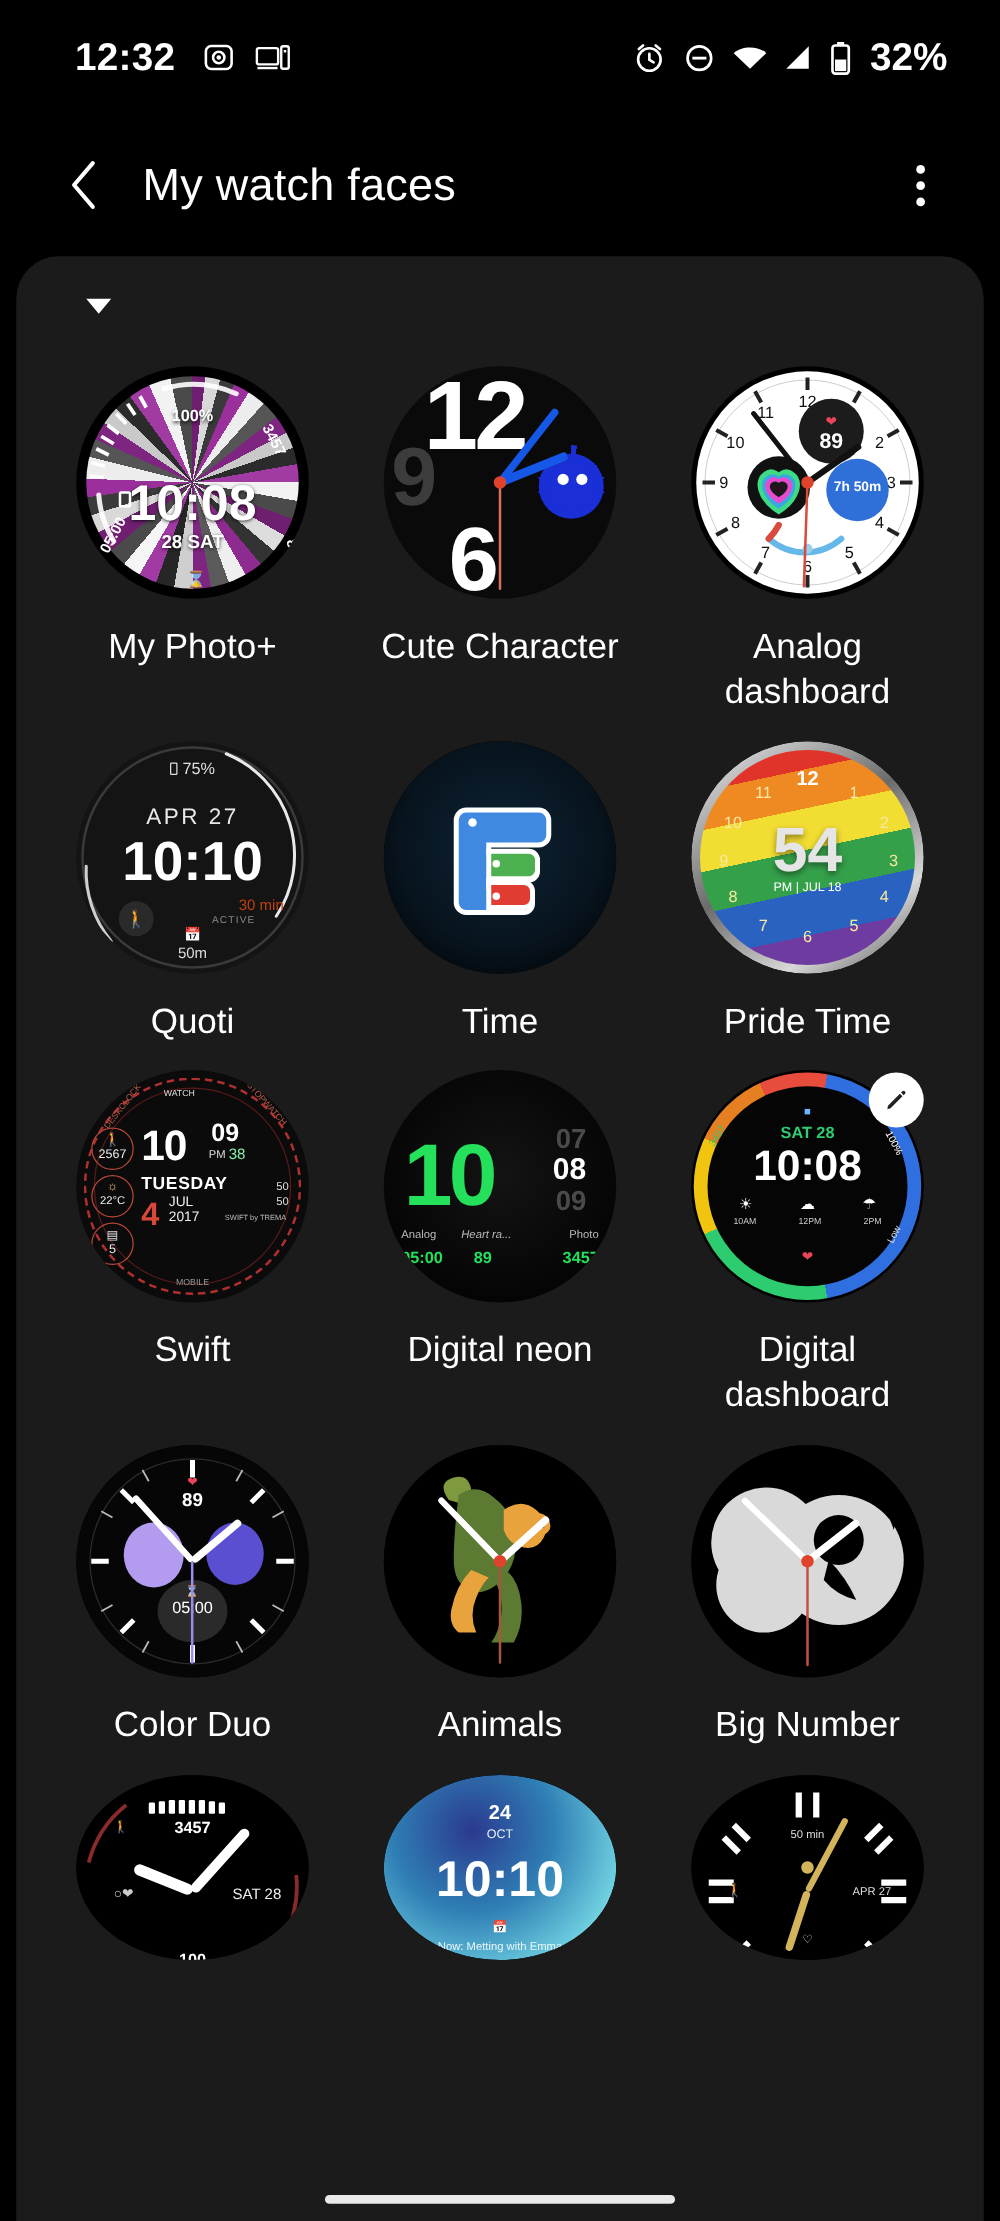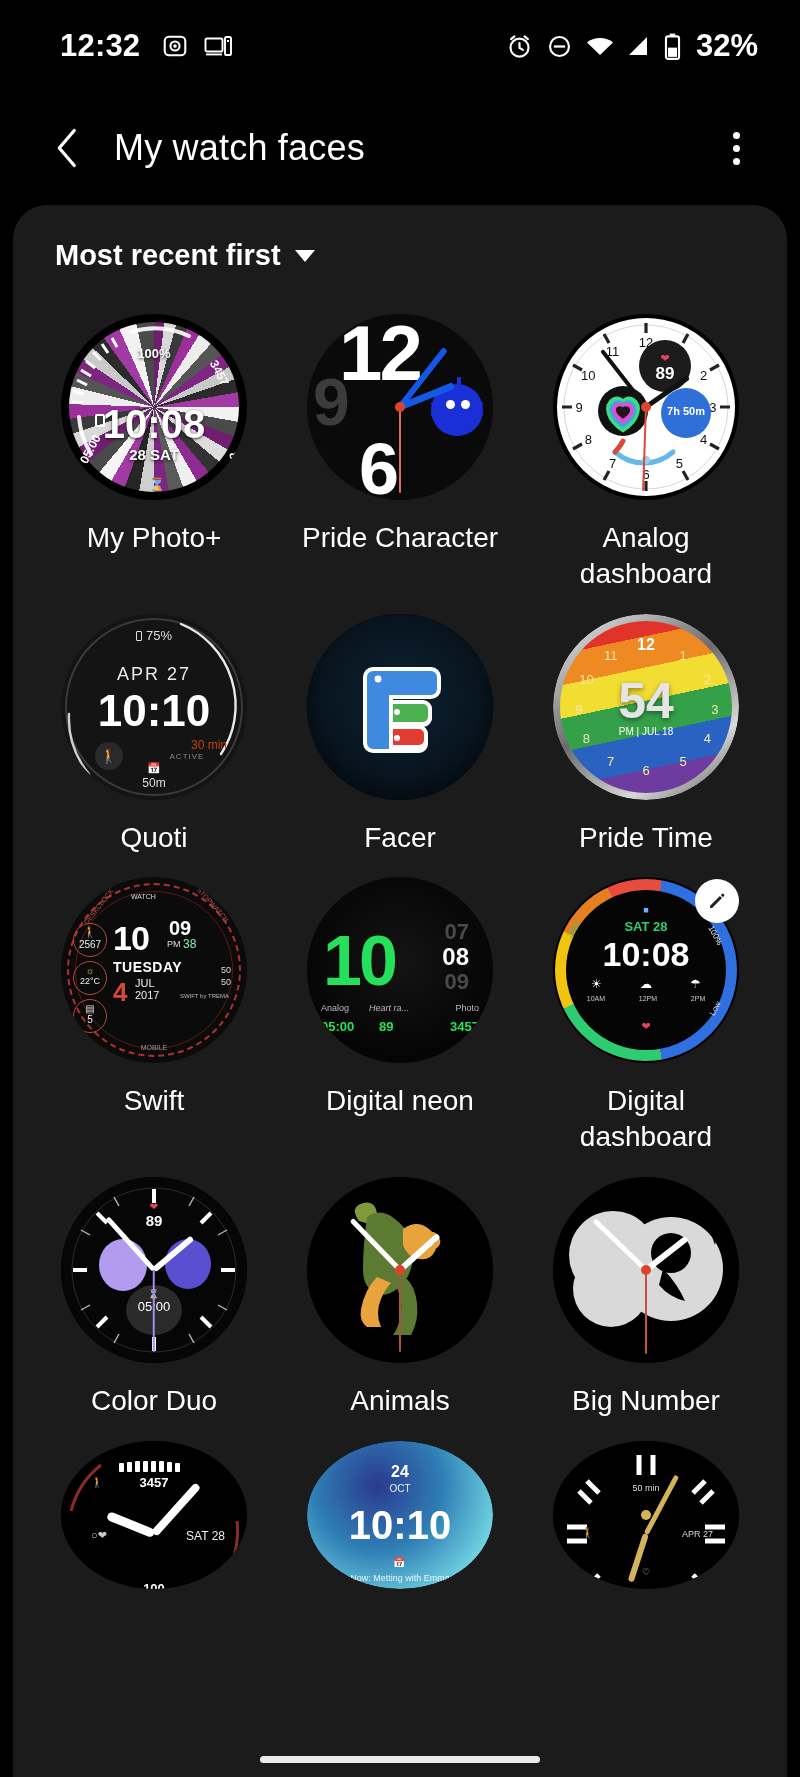--- a/index.html
+++ b/index.html
@@ -200,21 +200,20 @@
         <div class="dot"></div>
         <div class="dot"></div>
         <div class="dot"></div>
       </div>
     </div>
   </div>
 
   <div class="card">
 
     <div class="sort-row">
-      <span class="sort-label">Most recent first</span>
       <span class="caret"></span>
     </div>
 
     <div class="grid">
 
       <div class="cell">
         <div class="wf">
           <div class="pinwheel"></div>
           <svg class="abs" width="186" height="186" viewBox="0 0 186 186">
             <g stroke="#fff" stroke-width="3">
@@ -252,21 +251,21 @@
               <path d="M29 2 L33 10 L40 5 L41 14 L50 12 L47 20 L56 22 L49 28 L56 34 L47 37 L50 45 L41 43 L40 52 L33 47 L29 55 L25 47 L18 52 L17 43 L8 45 L11 37 L2 34 L9 28 L2 22 L11 20 L8 12 L17 14 L18 5 L25 10 Z" fill="#1a2fd6"></path>
             </svg>
             <span class="eye" style="left:15px;"></span>
             <span class="eye" style="left:30px;"></span>
           </div>
           <div class="hand" style="width:7px;height:58px;top:35px;background:#1558e8;transform:translateX(-50%) rotate(68deg);"></div>
           <div class="hand" style="width:6px;height:74px;top:19px;background:#1558e8;transform:translateX(-50%) rotate(38deg);"></div>
           <div class="hand" style="width:2px;height:86px;top:7px;background:#d8705c;transform:translateX(-50%) rotate(180deg);"></div>
           <div class="pin"></div>
         </div>
-        <div class="cap">Pride Character</div>
+        <div class="cap">Cute Character</div>
       </div>
 
       <div class="cell">
         <div class="wf">
           <div class="whiteface"></div>
           <svg class="abs" width="186" height="186" viewBox="0 0 186 186">
             <g id="t">
               <circle cx="93" cy="93" r="82" fill="none" stroke="#bbb" stroke-width="0.6"></circle>
             </g>
             <g stroke="#222">
@@ -360,21 +359,21 @@
           <div class="facer-bg"></div>
           <svg class="abs ctr" width="86" height="92" viewBox="0 0 86 92">
             <path d="M16 8 H74 a8 8 0 0 1 8 8 v12 a8 8 0 0 1 -8 8 H34 v6 H66 a7 7 0 0 1 7 7 v8 a7 7 0 0 1 -7 7 H34 v6 H62 a7 7 0 0 1 7 7 v6 a7 7 0 0 1 -7 7 H16 a8 8 0 0 1 -8 -8 V16 a8 8 0 0 1 8 -8 Z" fill="#3f8ae0" stroke="#fff" stroke-width="4"></path>
             <path d="M34 41 H66 a7 7 0 0 1 7 7 v8 a7 7 0 0 1 -7 7 H34 Z" fill="#4caf50" stroke="#fff" stroke-width="4"></path>
             <path d="M34 66 H62 a7 7 0 0 1 7 7 v6 a7 7 0 0 1 -7 7 H34 Z" fill="#e03c31" stroke="#fff" stroke-width="4"></path>
             <circle cx="21" cy="18" r="3.4" fill="#fff"></circle>
             <circle cx="40" cy="51" r="3" fill="#fff"></circle>
             <circle cx="40" cy="77" r="3" fill="#fff"></circle>
           </svg>
         </div>
-        <div class="cap">Facer</div>
+        <div class="cap">Time</div>
       </div>
 
       <div class="cell">
         <div class="wf">
           <div class="pride-bezel"></div>
           <div style="position:absolute;inset:7px;border-radius:50%;overflow:hidden;background:
                linear-gradient(168deg,#e0332a 0 16%,#ef8a23 16% 31%,#f2dd33 31% 47%,#35a04a 47% 63%,#2a62c2 63% 80%,#6e3ca0 80% 100%);"></div>
           <div class="numring" style="color:#fff;">
             <span style="left:50%;top:17%;font-size:16px;font-weight:bold;color:#fff;">12</span>
             <span style="left:70%;top:22%;font-size:13px;color:#f6e9a0;">1</span>

